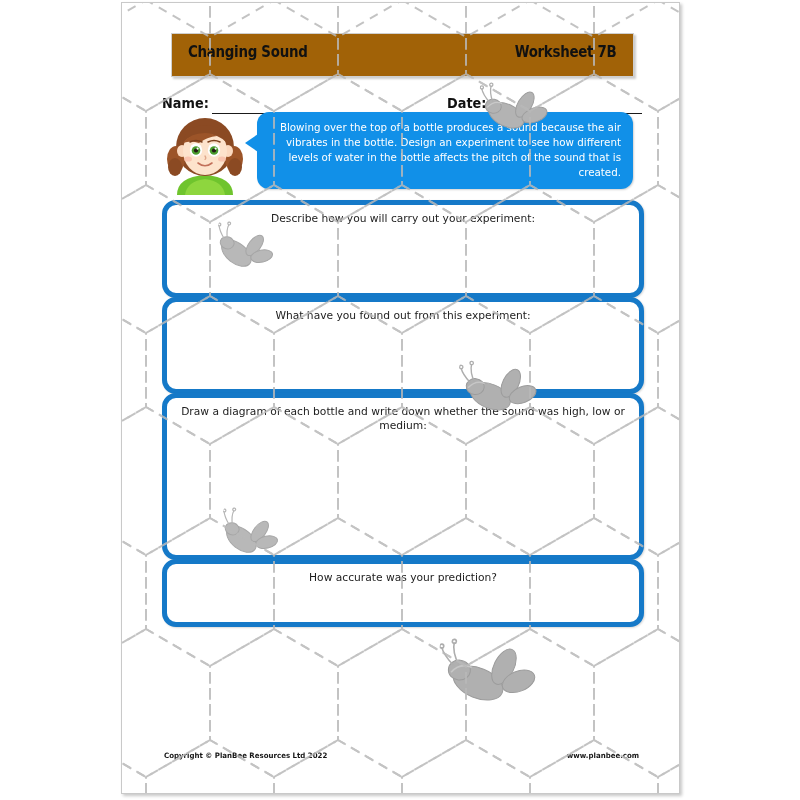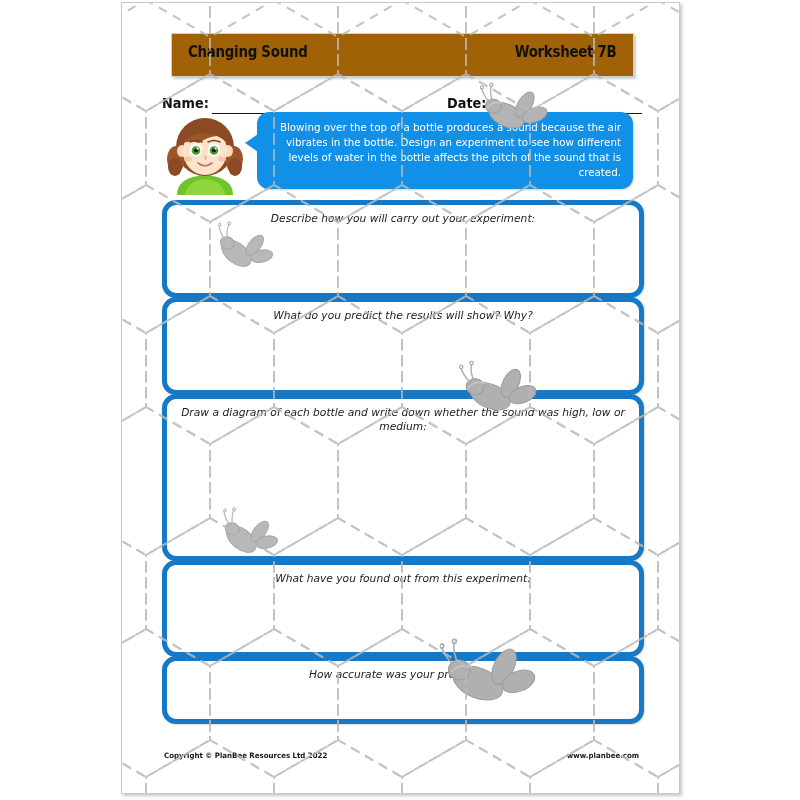--- a/index.html
+++ b/index.html
@@ -143,21 +143,20 @@
     z-index: 22;
   }
   .qbox {
     position: relative;
     box-sizing: border-box;
     background: #ffffff;
     border: 5px solid #1579c8;
     border-radius: 14px;
     margin-bottom: -1px;
     box-shadow: 1px 1px 2px rgba(0,0,0,0.15);
-    font-style: italic;
   }
   .qbox .qlabel {
     position: absolute;
     left: 14px;
     right: 14px;
     top: 7px;
     text-align: center;
     font-family: "DejaVu Sans", sans-serif;
     font-size: 10.7px;
     line-height: 14px;
@@ -241,28 +240,25 @@
         <path d="M35 48 Q42 53.5 49 48" stroke="#c2705a" stroke-width="1.6" fill="none" stroke-linecap="round"></path>
       </svg>
     </div>
 
     <div class="bubble">Blowing over the top of a bottle produces a sound because the air vibrates in the bottle. Design an experiment to see how different levels of water in the bottle affects the pitch of the sound that is created.</div>
 
     <div class="boxes">
       <div class="qbox" style="height:98px;">
         <div class="qlabel">Describe how you will carry out your experiment:</div>
       </div>
-      <div class="qbox" style="height:98px;">
-        <div class="qlabel">What do you predict the results will show? Why?</div>
+      <div class="qbox" style="height:97px;">
+        <div class="qlabel">What have you found out from this experiment:</div>
       </div>
       <div class="qbox" style="height:167px;">
         <div class="qlabel">Draw a diagram of each bottle and write down whether the sound was high, low or medium:</div>
-      </div>
-      <div class="qbox" style="height:97px;">
-        <div class="qlabel">What have you found out from this experiment:</div>
       </div>
       <div class="qbox" style="height:68px;">
         <div class="qlabel">How accurate was your prediction?</div>
       </div>
     </div>
 
     <div class="bee" style="left:355px; top:80px; width:72px; height:54px; transform:rotate(8deg);">
       <svg viewBox="0 0 72 54" width="72" height="54">
         <g fill="#b3b3b3" stroke="#9e9e9e" stroke-width="1">
           <ellipse cx="30" cy="33" rx="19" ry="11" transform="rotate(18 30 33)"></ellipse>

